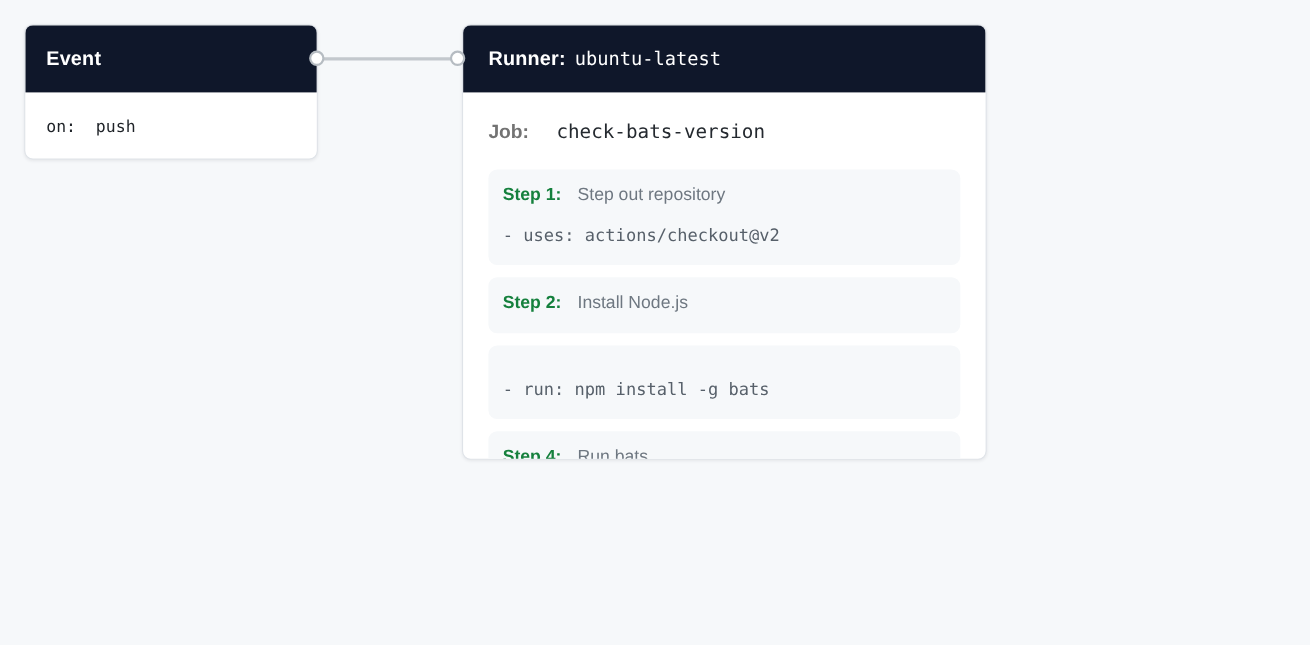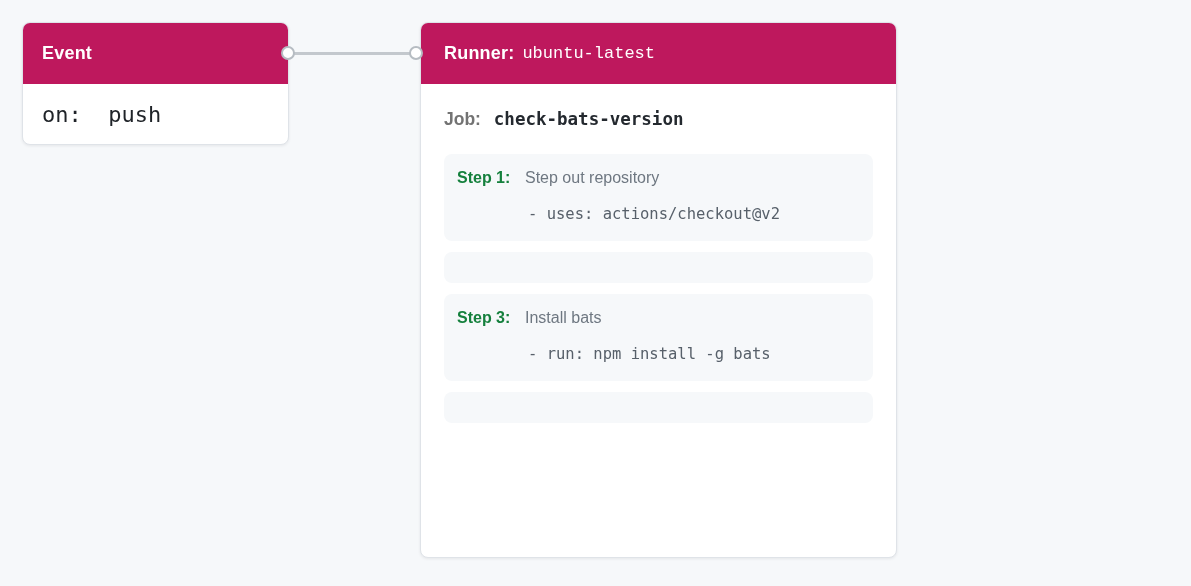--- a/index.html
+++ b/index.html
@@ -14,38 +14,38 @@
 
   .card {
     position: absolute;
     background: #ffffff;
     border: 1px solid #dfe3e8;
     border-radius: 8px;
     box-shadow: 0 1px 3px rgba(27,31,35,0.08);
     overflow: hidden;
   }
   .card-header {
-    background: #be185d;
+    background: #0f172a;
     color: #ffffff;
     height: 61px;
     display: flex;
     align-items: center;
   }
   .hdr-label { font-weight: bold; font-size: 18px; letter-spacing: 0.2px; }
-  .hdr-value { font-size: 17px; margin-left: 8px; font-family: Liberation Mono, monospace; }
+  .hdr-value { font-size: 17px; margin-left: 8px; }
 
   
   .event-card { left: 22px; top: 22px; width: 267px; height: 123px; }
   .event-card .card-header { padding-left: 19px; }
   .event-body {
     height: 61px;
     display: flex;
     align-items: center;
     padding-left: 19px;
-    font-size: 22px;
+    font-size: 15px;
     color: #1f2328;
   }
 
   
   .connector-line {
     position: absolute;
     left: 289px; top: 52px;
     width: 128px; height: 3px;
     background: #c3c8cd;
     border-radius: 2px;
@@ -57,45 +57,44 @@
     width: 14px; height: 14px;
     background: #ffffff;
     border: 2px solid #b6bcc2;
     border-radius: 50%;
     z-index: 3;
   }
   .dot-left  { left: 281px; }
   .dot-right { left: 409px; }
 
   
-  .runner-card { left: 420px; top: 22px; width: 477px; height: 536px; z-index: 2; }
+  .runner-card { left: 420px; top: 22px; width: 477px; height: 396px; z-index: 2; }
   .runner-card .card-header { padding-left: 23px; }
   .runner-body { padding: 25px 23px 0 23px; }
 
   .job-line { margin-bottom: 24px; font-size: 17.5px; }
   .job-label { font-weight: bold; color: #737373; }
-  .job-value { color: #24292f; margin-left: 8px; font-weight: bold; }
+  .job-value { color: #24292f; margin-left: 20px; }
 
   .step {
     background: #f6f8fa;
     border-radius: 8px;
     padding: 14px 13px 17px 13px;
     margin-bottom: 11px;
   }
   .step-line1 { display: flex; line-height: 20px; }
   .step-label {
     font-weight: bold;
     font-size: 16px;
     color: #15803d;
     width: 68px;
     flex: 0 0 68px;
   }
   .step-title { font-size: 16px; color: #6e7781; }
   .step-code {
-    margin-left: 71px;
     margin-top: 16px;
     font-size: 15.5px;
     line-height: 20px;
     color: #57606a;
   }
 </style>
 </head>
 <body>
 
 <div>
@@ -127,29 +126,33 @@
 
       <div class="step">
         <div class="step-line1">
           <span class="step-label">Step 1:</span>
           <span class="step-title">Step out repository</span>
         </div>
         <div class="step-code mono">- uses: actions/checkout@v2</div>
       </div>
 
       <div class="step">
+        <div class="step-line1">
+          <span class="step-label">Step 2:</span>
+          <span class="step-title">Install Node.js</span>
+        </div>
+      </div>
+
+      <div class="step">
+        <div class="step-code mono">- run: npm install -g bats</div>
       </div>
 
       <div class="step">
         <div class="step-line1">
-          <span class="step-label">Step 3:</span>
-          <span class="step-title">Install bats</span>
+          <span class="step-label">Step 4:</span>
+          <span class="step-title">Run bats</span>
         </div>
-        <div class="step-code mono">- run: npm install -g bats</div>
-      </div>
-
-      <div class="step">
       </div>
 
     </div>
   </div>
 
 </div>
 
 </body></html>

